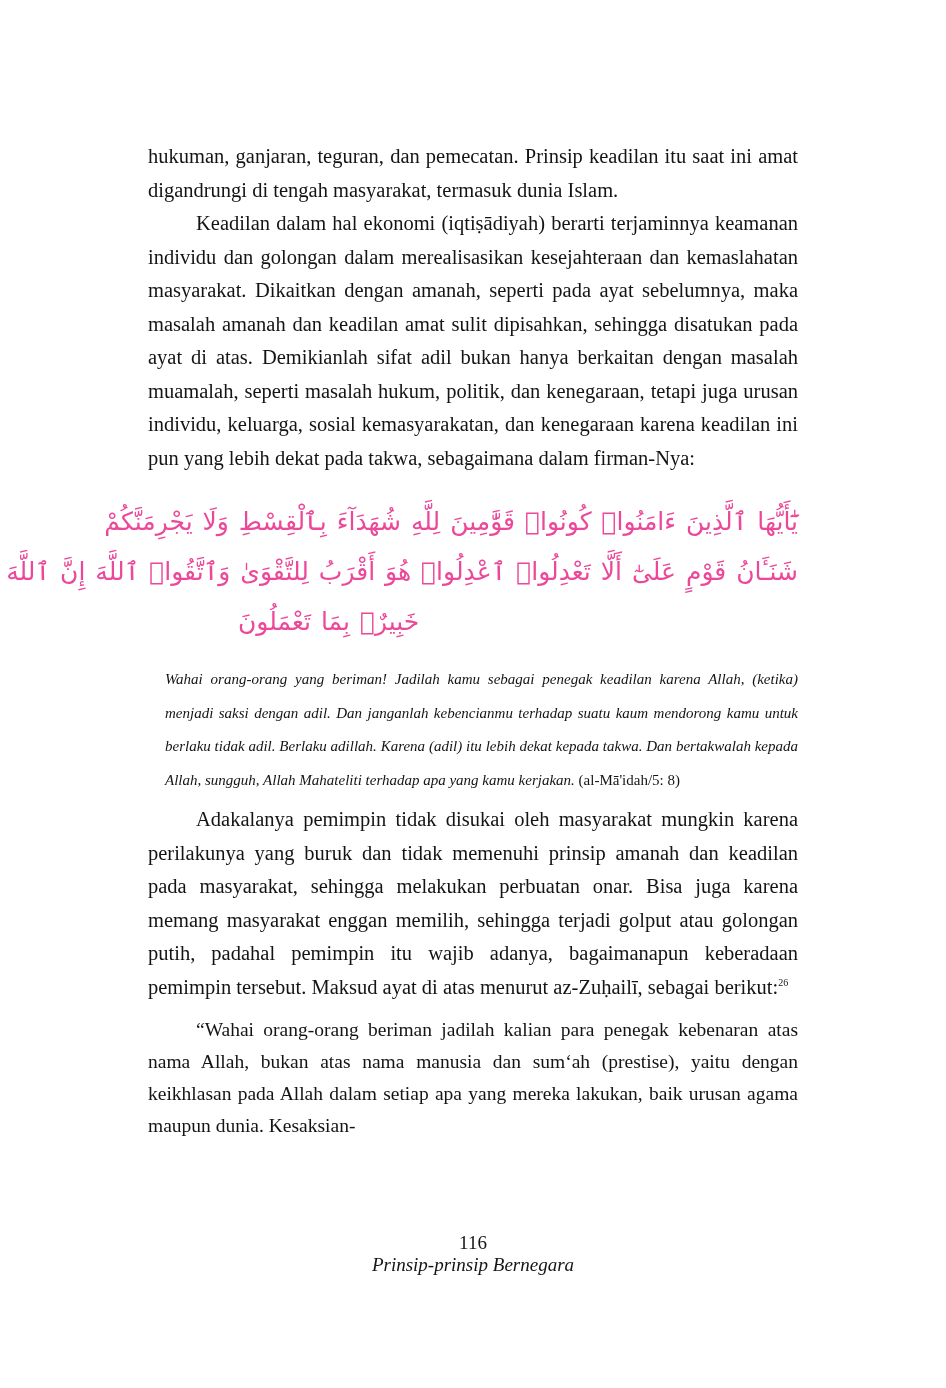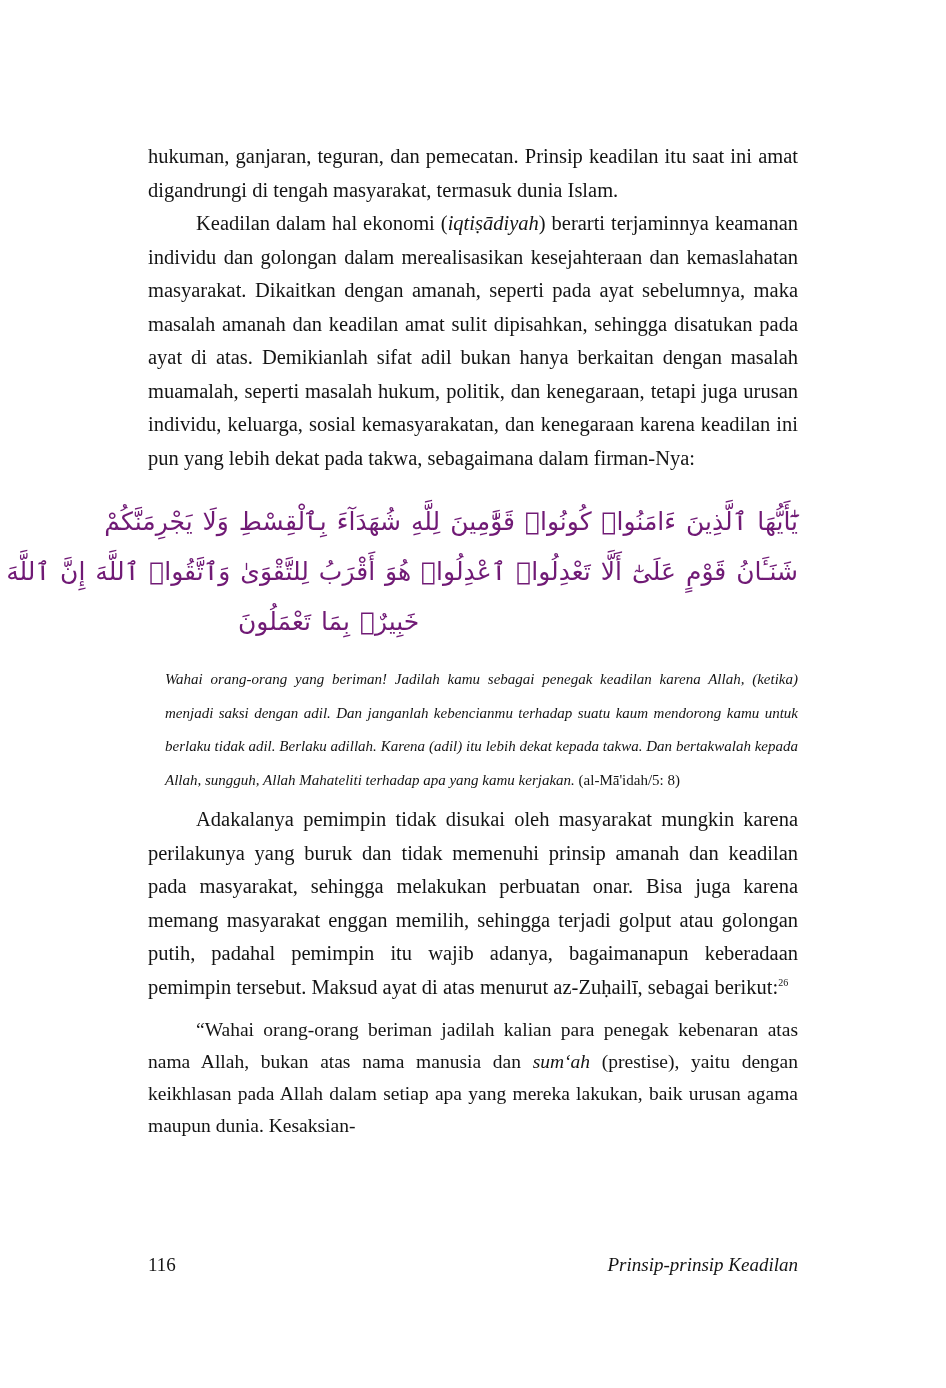--- a/index.html
+++ b/index.html
@@ -30,34 +30,34 @@
     margin: 0;
     font-size: 20.5px;
     line-height: 33.5px;
     text-align: justify;
     text-justify: inter-word;
     hyphens: manual;
   }
   p.body.indent {
     text-indent: 48px;
   }
-  .ital { font-style: italic; }
+  .ital { }
   sup.note {
     font-size: 10px;
     vertical-align: super;
     line-height: 0;
   }
   .arabic-block {
     margin: 22px 0 14px 0;
     direction: rtl;
     text-align: right;
     font-family: "DejaVu Sans", sans-serif;
     font-size: 25px;
     line-height: 50px;
-    color: #701a75;
+    color: #ec4899;
     letter-spacing: 0px;
     word-spacing: 2px;
   }
   .arabic-line {
     display: block;
     white-space: nowrap;
     text-align: right;
   }
   .arabic-line.l1 { text-align: justify; }
   .arabic-line.l3 { text-align: left; padding-left: 90px; }
@@ -81,20 +81,21 @@
   }
   .footer {
     position: absolute;
     left: 148px;
     right: 148px;
     bottom: 112px;
     display: flex;
     justify-content: space-between;
     align-items: center;
     font-size: 19px;
+    flex-direction: column;
   }
   .footer .pageno {
     font-family: "Liberation Serif", serif;
   }
   .footer .runninghead {
     font-style: italic;
     font-size: 19px;
   }
 </style>
 </head>
@@ -118,15 +119,15 @@
     <div class="para-gap"></div>
 
     <p class="body indent"><span>Adakalanya pemimpin tidak disukai oleh masyarakat mungkin karena perilakunya yang buruk dan tidak memenuhi prinsip amanah dan keadilan pada masyarakat, sehingga melakukan perbuatan onar. Bisa juga karena memang masyarakat enggan memilih, sehingga terjadi golput atau golongan putih, padahal pemimpin itu wajib adanya, bagaimanapun keberadaan pemimpin tersebut. Maksud ayat di atas menurut az-Zuḥailī, sebagai berikut:</span><sup class="note">26</sup></p>
 
     <p class="quote"><span>“Wahai orang-orang beriman jadilah kalian para penegak kebenaran atas nama Allah, bukan atas nama manusia dan </span><span class="ital">sum‘ah</span><span> (prestise), yaitu dengan keikhlasan pada Allah dalam setiap apa yang mereka lakukan, baik urusan agama maupun dunia. Kesaksian-</span></p>
 
   </div>
 
   <div class="footer">
     <span class="pageno">116</span>
-    <span class="runninghead">Prinsip-prinsip Keadilan</span>
+    <span class="runninghead">Prinsip-prinsip Bernegara</span>
   </div>
 </div>
 
 </body></html>

